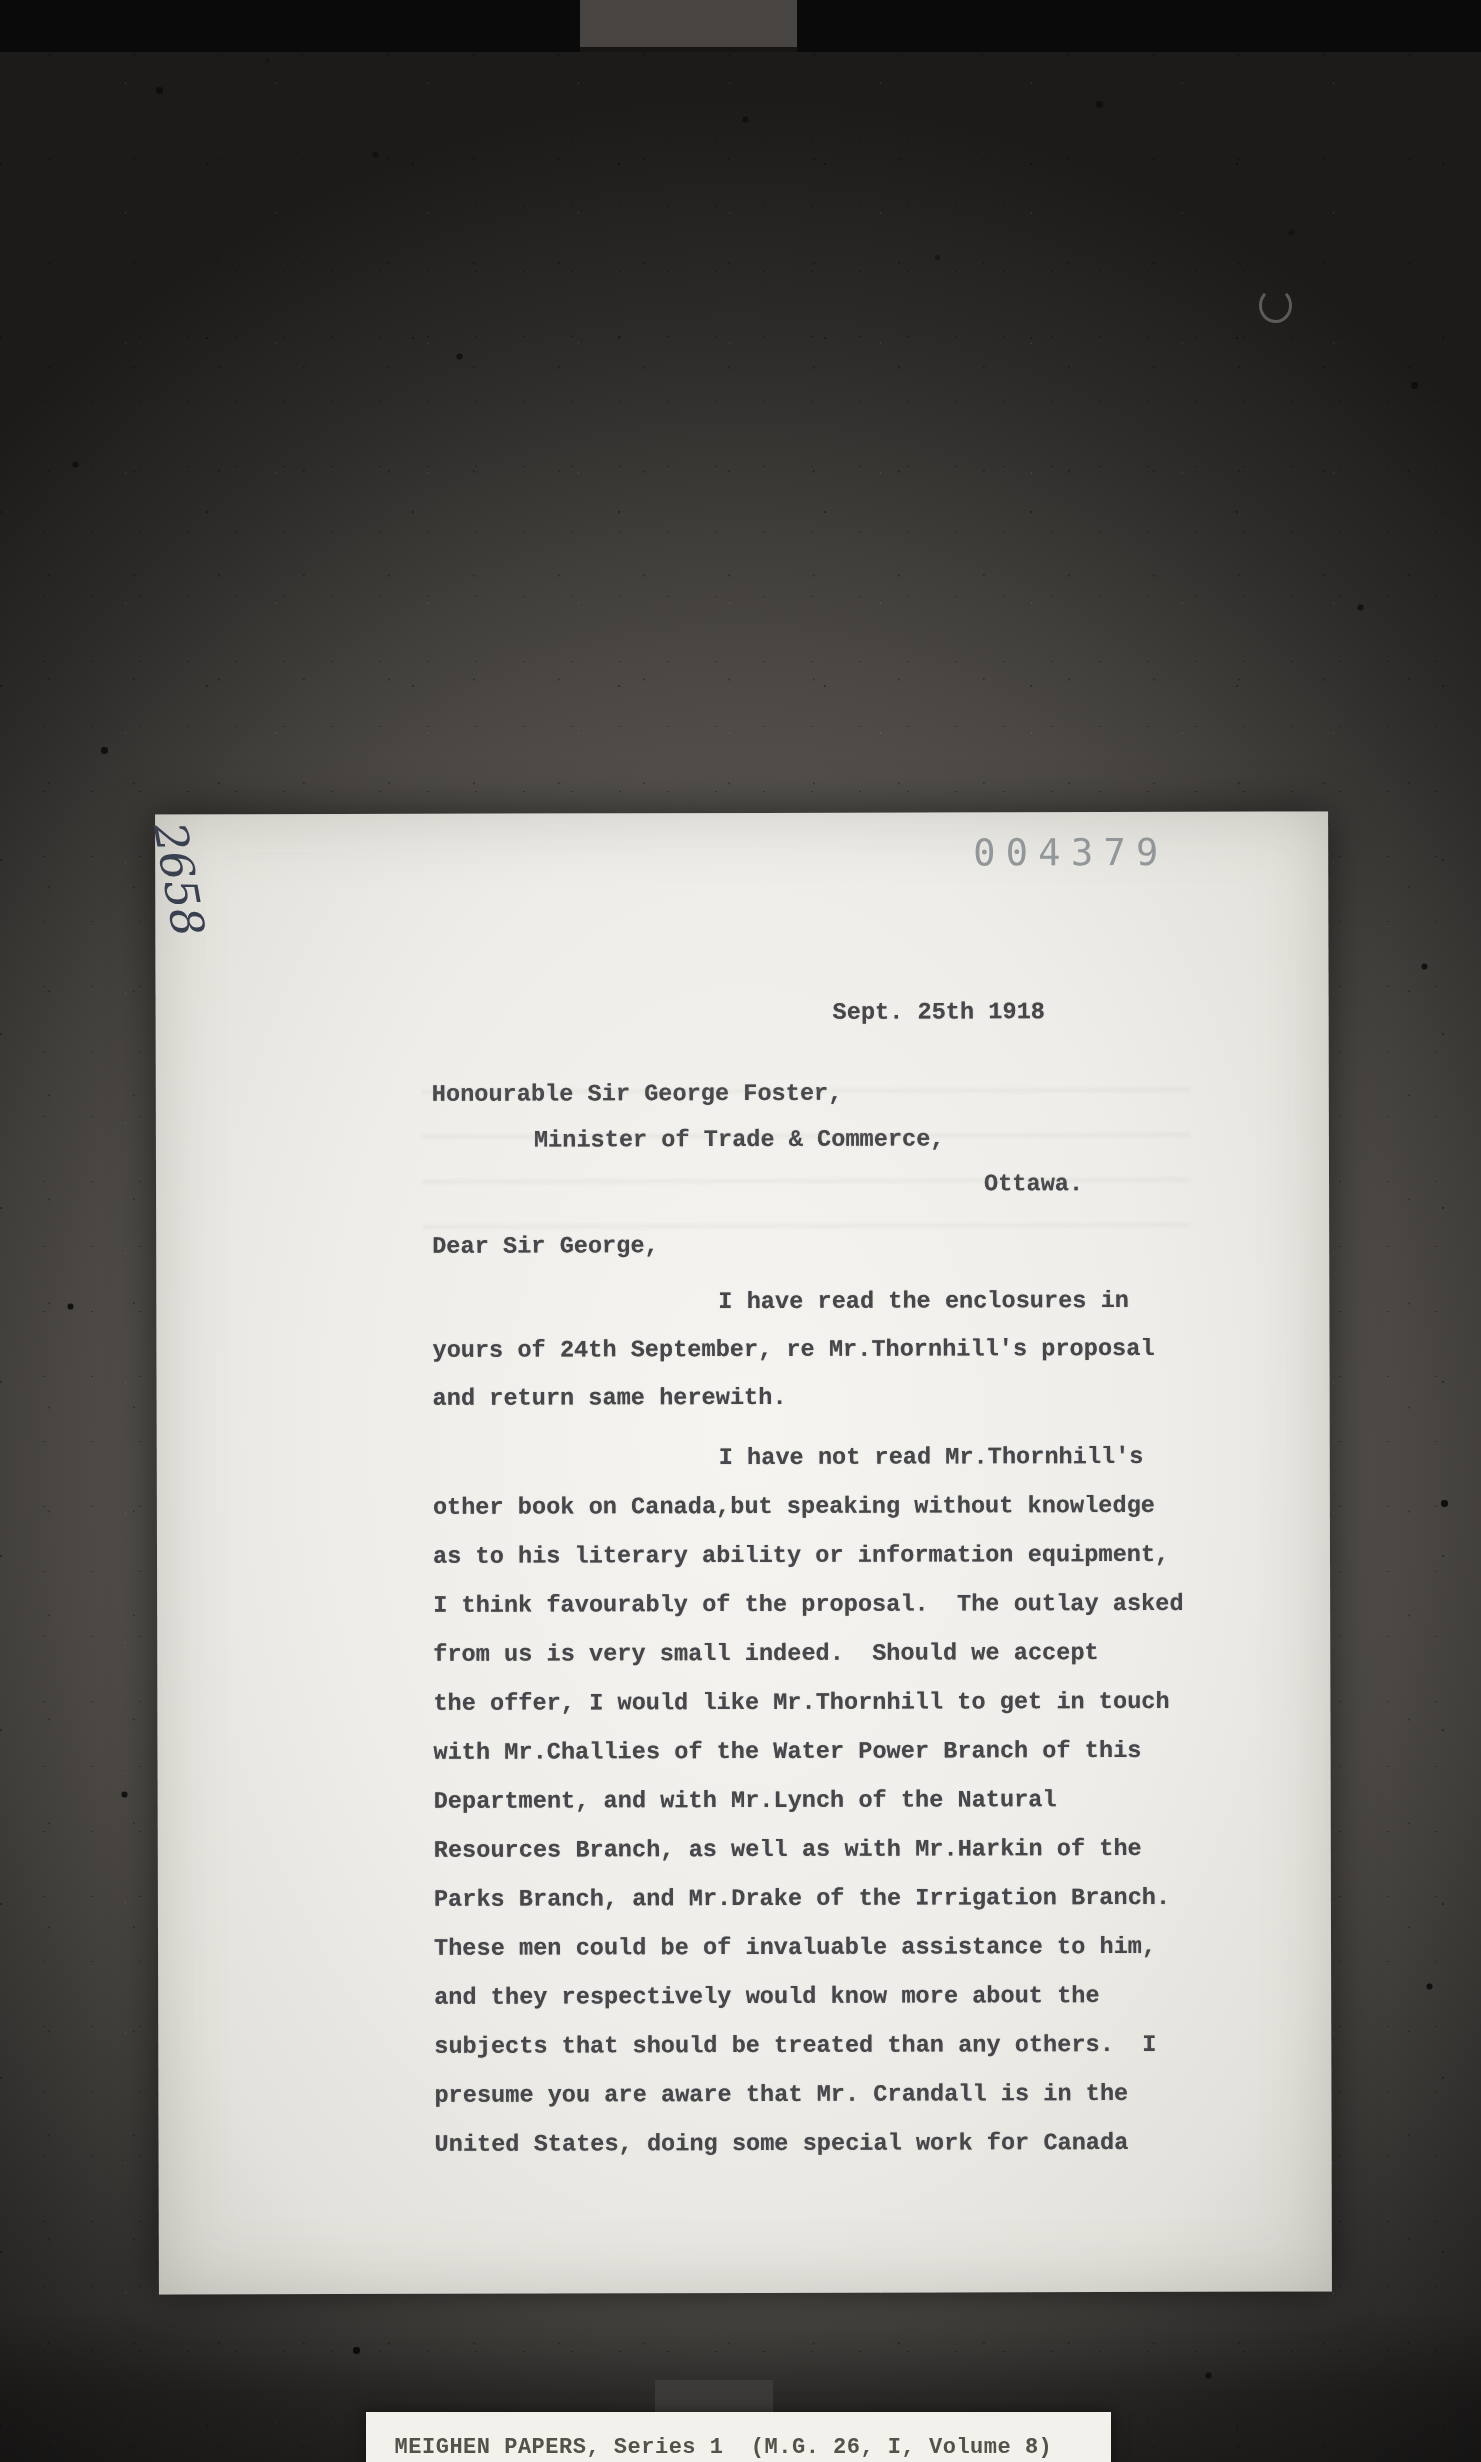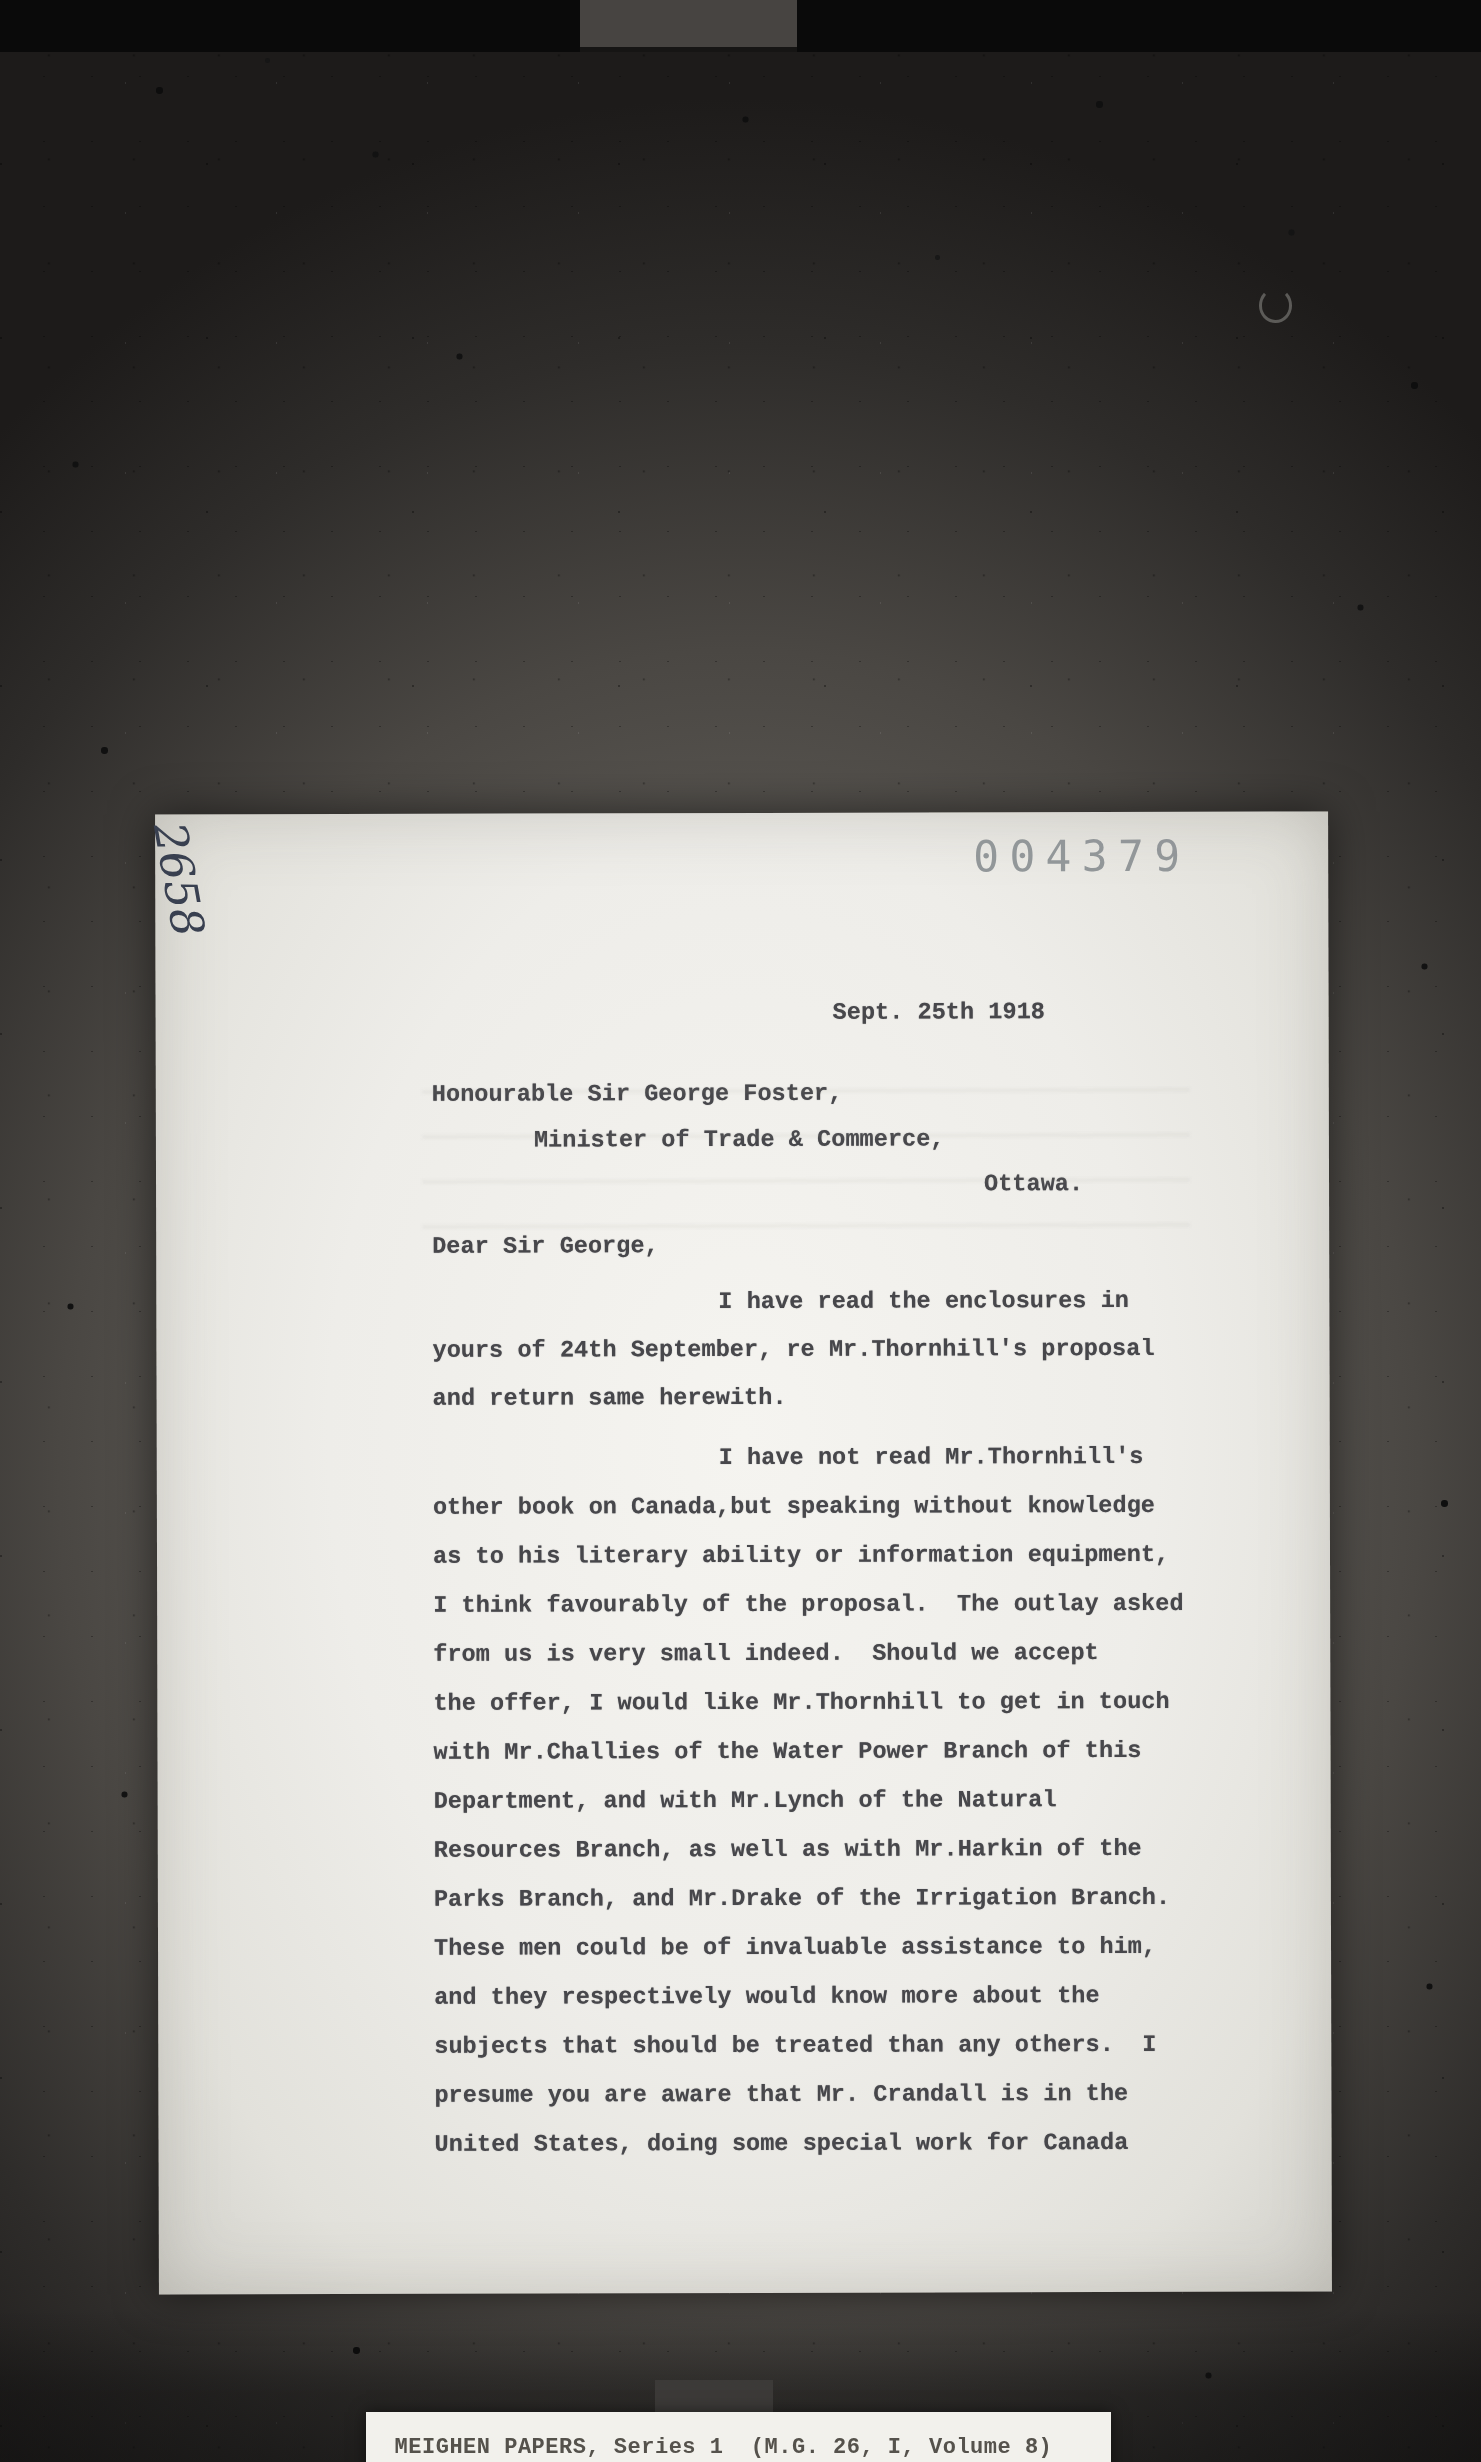--- a/index.html
+++ b/index.html
@@ -47,21 +47,21 @@
     transform: rotate(-0.15deg);
   }
   .tline {
     position: relative; white-space: pre;
     font-family: "Liberation Mono", monospace; font-weight: 700;
     font-size: 23.6px; color: #47474b; text-shadow: 0 0 1px rgba(70,70,75,.55);
   }
   .abs { position: absolute; }
   .stamp {
     position: absolute; left: 818px; top: 18.7px;
-    font-family: "DejaVu Sans Mono", monospace; font-size: 43px; font-weight: 400;
+    font-family: "DejaVu Sans Mono", monospace; font-size: 37px; font-weight: 400;
     letter-spacing: 10.3px; color: #8e9396; opacity: .95; white-space: pre;
   }
   .handwritten {
     position: absolute; left: 40px; top: 3.9px;
     font-family: "DejaVu Serif", serif; font-style: italic; font-size: 45px;
     color: #394050; transform: rotate(80deg); transform-origin: 0 0; white-space: pre;
   }
   .ghost {
     position: absolute; left: 266px; top: 276px; width: 768px; height: 163px; z-index: 1;
     background: repeating-linear-gradient(180deg,

